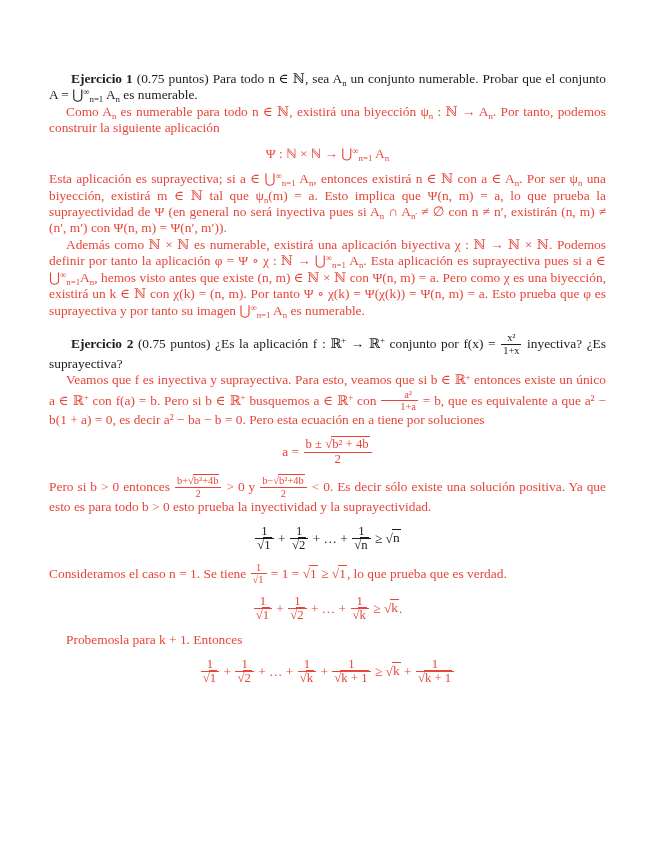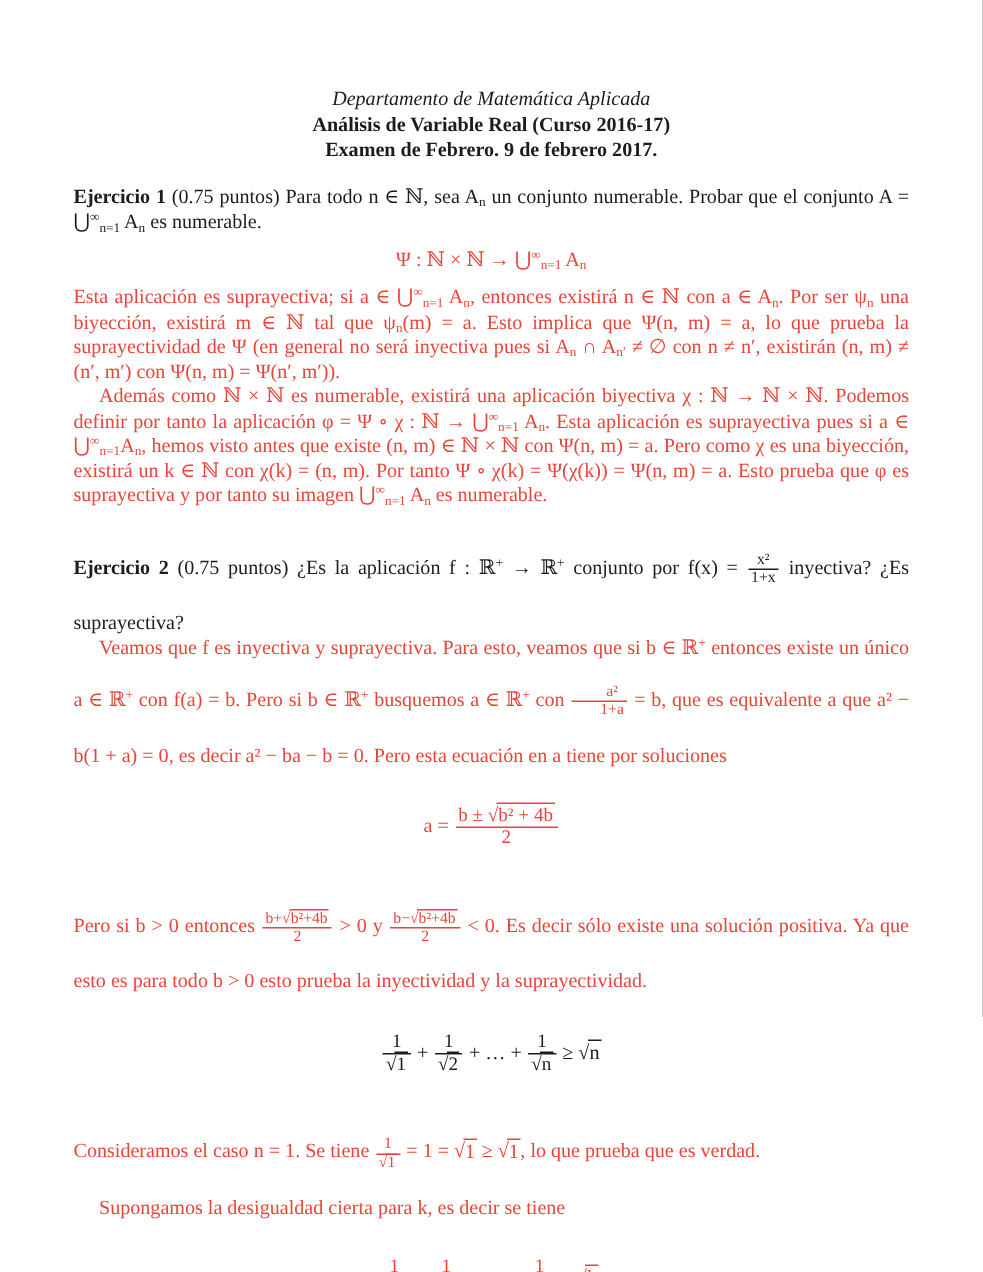--- a/index.html
+++ b/index.html
@@ -12,63 +12,59 @@
   .center { text-align:center; }
   .italic { font-style:italic; }
   .bold   { font-weight:bold; }
   header { margin-bottom:15px; }
   header div { line-height:1.25; }
   .block { text-align:justify; margin:0; }
   .indent { text-indent:17px; }
   .red { color:var(--accent,#e8453a); }
   .statement { margin-top:13px; }
   .eq-group { margin:8px 0; }
-  .equation { text-align:center; text-indent:0; line-height:1.35; margin:2px 0; }
+  .equation { text-align:center; text-indent:0; line-height:1.35; margin:2px 0;font-family:Liberation Serif, serif; }
   .eq-solo { margin:9px 0; }
-  span.b { font-weight:bold; }
+  span.b { font-weight:bold;margin-left:22px; }
   sub, sup { font-size:0.66em; line-height:0; }
   sub { vertical-align:-0.3em; }
   sup { vertical-align:0.5em; }
   .frac { display:inline-block; vertical-align:-0.55em; text-align:center;
-          line-height:1.08; margin:16px 1px; font-size:0.78em; }
+          line-height:1.08; margin:0 1px; font-size:0.78em; }
   .equation .frac { font-size:0.95em; }
   .frac > .num { display:block; border-bottom:1px solid currentColor; padding:0 2px; }
   .frac > .den { display:block; padding:0 2px; }
   .sqrt { white-space:nowrap;text-align:right; }
   .sqrt > .radical { letter-spacing:-1px; }
   .sqrt > .radicand { border-top:1px solid currentColor; padding:0 1px; }
 </style>
 </head>
 <body>
 
 <div class="page" style="--ink: #1c1c1c; --accent: #e8453a; background: rgb(255, 255, 255);">
 
-  <header>
-    <div class="center italic">Departamento de Matemática Aplicada</div>
-    <div class="center bold">Análisis de Variable Real (Curso 2016-17)</div>
-    <div class="center bold">Examen de Febrero. 9 de febrero 2017.</div>
-  </header>
 
   <section>
     <p class="block statement"><span class="b">Ejercicio 1</span><span> (0.75 puntos) Para todo n ∈ ℕ, sea A</span><sub>n</sub><span> un conjunto numerable. Probar que el conjunto A = ⋃</span><sup>∞</sup><sub>n=1</sub><span> A</span><sub>n</sub><span> es numerable.</span></p>
+    <p class="block red indent"><span>Como A</span><sub>n</sub><span> es numerable para todo n ∈ ℕ, existirá una biyección ψ</span><sub>n</sub><span> : ℕ → A</span><sub>n</sub><span>. Por tanto, podemos construir la siguiente aplicación</span></p>
     <div class="eq-group">
       <div class="equation red"><span>Ψ : ℕ × ℕ  →  ⋃</span><sup>∞</sup><sub>n=1</sub><span> A</span><sub>n</sub></div>
     </div>
     <p class="block red"><span>Esta aplicación es suprayectiva; si a ∈ ⋃</span><sup>∞</sup><sub>n=1</sub><span> A</span><sub>n</sub><span>, entonces existirá n ∈ ℕ con a ∈ A</span><sub>n</sub><span>. Por ser ψ</span><sub>n</sub><span> una biyección, existirá m ∈ ℕ tal que ψ</span><sub>n</sub><span>(m) = a. Esto implica que Ψ(n, m) = a, lo que prueba la suprayectividad de Ψ (en general no será inyectiva pues si A</span><sub>n</sub><span> ∩ A</span><sub>n′</sub><span> ≠ ∅ con n ≠ n′, existirán (n, m) ≠ (n′, m′) con Ψ(n, m) = Ψ(n′, m′)).</span></p>
     <p class="block red indent"><span>Además como ℕ × ℕ es numerable, existirá una aplicación biyectiva χ : ℕ → ℕ × ℕ. Podemos definir por tanto la aplicación φ = Ψ ∘ χ : ℕ → ⋃</span><sup>∞</sup><sub>n=1</sub><span> A</span><sub>n</sub><span>. Esta aplicación es suprayectiva pues si a ∈ ⋃</span><sup>∞</sup><sub>n=1</sub><span>A</span><sub>n</sub><span>, hemos visto antes que existe (n, m) ∈ ℕ × ℕ con Ψ(n, m) = a. Pero como χ es una biyección, existirá un k ∈ ℕ con χ(k) = (n, m). Por tanto Ψ ∘ χ(k) = Ψ(χ(k)) = Ψ(n, m) = a. Esto prueba que φ es suprayectiva y por tanto su imagen ⋃</span><sup>∞</sup><sub>n=1</sub><span> A</span><sub>n</sub><span> es numerable.</span></p>
   </section>
 
   <section>
     <p class="block statement"><span class="b">Ejercicio 2</span><span> (0.75 puntos) ¿Es la aplicación f : ℝ</span><sup>+</sup><span> → ℝ</span><sup>+</sup><span> conjunto por f(x) = </span><span class="frac"><span class="num"><span>x²</span></span><span class="den"><span>1+x</span></span></span><span> inyectiva? ¿Es suprayectiva?</span></p>
     <p class="block red indent"><span>Veamos que f es inyectiva y suprayectiva. Para esto, veamos que si b ∈ ℝ</span><sup>+</sup><span> entonces existe un único a ∈ ℝ</span><sup>+</sup><span> con f(a) = b. Pero si b ∈ ℝ</span><sup>+</sup><span> busquemos a ∈ ℝ</span><sup>+</sup><span> con </span><span class="frac"><span class="num"><span>a²</span></span><span class="den"><span>1+a</span></span></span><span> = b, que es equivalente a que a² − b(1 + a) = 0, es decir a² − ba − b = 0. Pero esta ecuación en a tiene por soluciones</span></p>
     <div class="equation red eq-solo"><span>a = </span><span class="frac"><span class="num"><span>b ± </span><span class="sqrt"><span class="radical">√</span><span class="radicand"><span>b² + 4b</span></span></span></span><span class="den"><span>2</span></span></span></div>
     <p class="block red"><span>Pero si b &gt; 0 entonces </span><span class="frac"><span class="num"><span>b+</span><span class="sqrt"><span class="radical">√</span><span class="radicand"><span>b²+4b</span></span></span></span><span class="den"><span>2</span></span></span><span> &gt; 0 y </span><span class="frac"><span class="num"><span>b−</span><span class="sqrt"><span class="radical">√</span><span class="radicand"><span>b²+4b</span></span></span></span><span class="den"><span>2</span></span></span><span> &lt; 0. Es decir sólo existe una solución positiva. Ya que esto es para todo b &gt; 0 esto prueba la inyectividad y la suprayectividad.</span></p>
   </section>
 
   <section>
     <div class="equation eq-solo"><span class="frac"><span class="num"><span>1</span></span><span class="den"><span class="sqrt"><span class="radical">√</span><span class="radicand"><span>1</span></span></span></span></span><span> + </span><span class="frac"><span class="num"><span>1</span></span><span class="den"><span class="sqrt"><span class="radical">√</span><span class="radicand"><span>2</span></span></span></span></span><span> + … + </span><span class="frac"><span class="num"><span>1</span></span><span class="den"><span class="sqrt"><span class="radical">√</span><span class="radicand"><span>n</span></span></span></span></span><span>  ≥  </span><span class="sqrt"><span class="radical">√</span><span class="radicand"><span>n</span></span></span></div>
     <p class="block red"><span>Consideramos el caso n = 1. Se tiene </span><span class="frac"><span class="num"><span>1</span></span><span class="den"><span class="sqrt"><span class="radical">√</span><span class="radicand"><span>1</span></span></span></span></span><span> = 1 = </span><span class="sqrt"><span class="radical">√</span><span class="radicand"><span>1</span></span></span><span> ≥ </span><span class="sqrt"><span class="radical">√</span><span class="radicand"><span>1</span></span></span><span>, lo que prueba que es verdad.</span></p>
-    <p class="block red indent">Supongamos la desigualdad cierta para k, es decir se tiene</p>
     <div class="equation red eq-solo"><span class="frac"><span class="num"><span>1</span></span><span class="den"><span class="sqrt"><span class="radical">√</span><span class="radicand"><span>1</span></span></span></span></span><span> + </span><span class="frac"><span class="num"><span>1</span></span><span class="den"><span class="sqrt"><span class="radical">√</span><span class="radicand"><span>2</span></span></span></span></span><span> + … + </span><span class="frac"><span class="num"><span>1</span></span><span class="den"><span class="sqrt"><span class="radical">√</span><span class="radicand"><span>k</span></span></span></span></span><span>  ≥  </span><span class="sqrt"><span class="radical">√</span><span class="radicand"><span>k</span></span></span><span>.</span></div>
+    <p class="block red indent">Probemosla para k + 1. Entonces</p>
     <div class="equation red eq-solo"><span class="frac"><span class="num"><span>1</span></span><span class="den"><span class="sqrt"><span class="radical">√</span><span class="radicand"><span>1</span></span></span></span></span><span> + </span><span class="frac"><span class="num"><span>1</span></span><span class="den"><span class="sqrt"><span class="radical">√</span><span class="radicand"><span>2</span></span></span></span></span><span> + … + </span><span class="frac"><span class="num"><span>1</span></span><span class="den"><span class="sqrt"><span class="radical">√</span><span class="radicand"><span>k</span></span></span></span></span><span> + </span><span class="frac"><span class="num"><span>1</span></span><span class="den"><span class="sqrt"><span class="radical">√</span><span class="radicand"><span>k + 1</span></span></span></span></span><span>  ≥  </span><span class="sqrt"><span class="radical">√</span><span class="radicand"><span>k</span></span></span><span> + </span><span class="frac"><span class="num"><span>1</span></span><span class="den"><span class="sqrt"><span class="radical">√</span><span class="radicand"><span>k + 1</span></span></span></span></span></div>
   </section>
 
 </div>
 
 </body></html>

